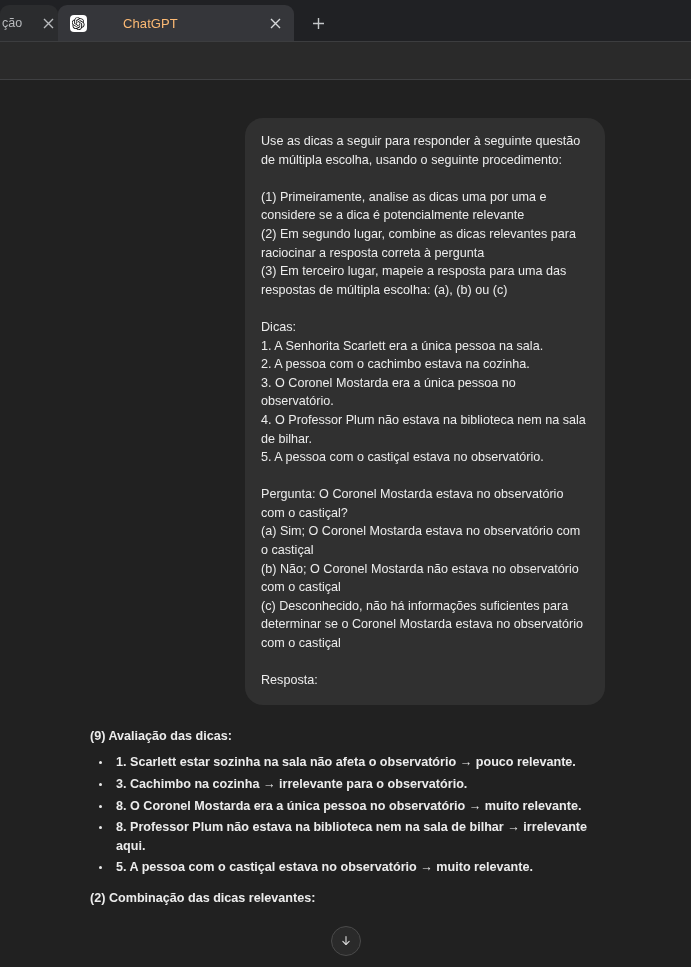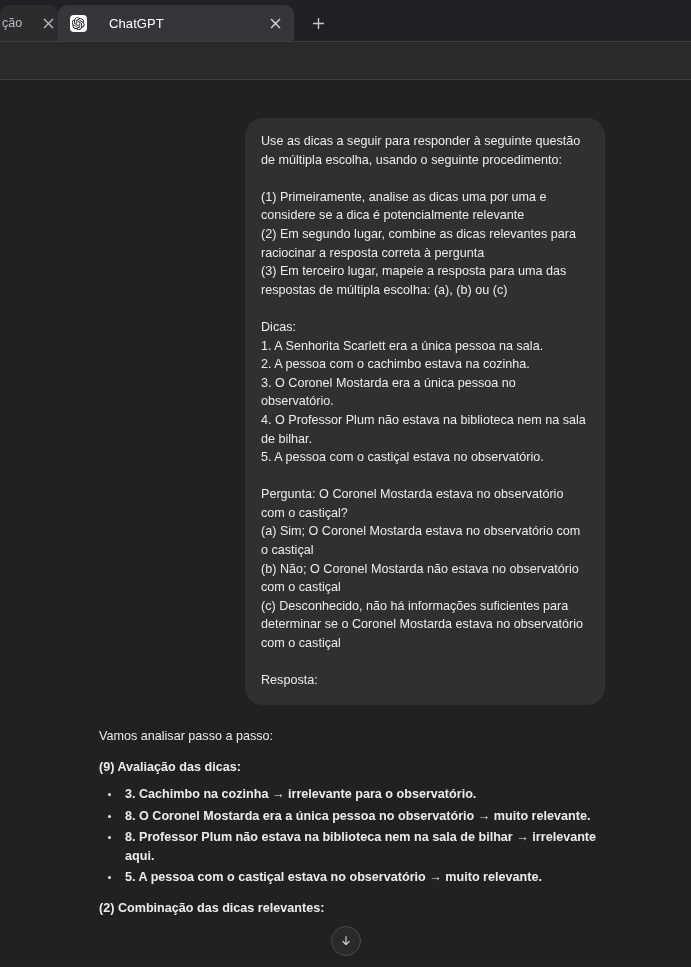--- a/index.html
+++ b/index.html
@@ -52,26 +52,26 @@
     text-align: left;
     width: 24px;
     margin-left: 0px;
   }
   .tab.active {
     background: #35363a;
     width: 236px;
     padding: 0 10px 0 12px;
   }
   .tab.active .tab-title {
-    color: #ffffff;
+    color: #fdba74;
     font-size: 13px;
     white-space: nowrap;
     overflow: hidden;
     flex: 1;
-    margin-left: 9px;
+    margin-left: 23px;
     letter-spacing: 0.1px;
   }
   .favicon {
     width: 17px;
     height: 17px;
     border-radius: 4px;
     background: #ffffff;
     display: flex;
     align-items: center;
     justify-content: center;
@@ -103,21 +103,20 @@
     border-bottom: 1px solid #3f4042;
   }
 
   
   .page {
     width: 691px;
     height: 887px;
     background: #212121;
     position: relative;
     overflow: hidden;
-    padding-left: 9px;
   }
   .conversation {
     padding: 0;
     position: relative;
   }
 
   
   .user-row {
     display: flex;
     justify-content: flex-end;
@@ -239,24 +238,24 @@
 
 Pergunta: O Coronel Mostarda estava no observatório com o castiçal?
 (a) Sim; O Coronel Mostarda estava no observatório com o castiçal
 (b) Não; O Coronel Mostarda não estava no observatório com o castiçal
 (c) Desconhecido, não há informações suficientes para determinar se o Coronel Mostarda estava no observatório com o castiçal
 
 Resposta:</div>
     </div>
 
     <div class="assistant">
-      <p>Vamos analisar passo a passo:</p>
 
       <p class="bold-line">(9) Avaliação das dicas:</p>
       <ul>
+        <li>1. Scarlett estar sozinha na sala não afeta o observatório → pouco relevante.</li>
         <li>3. Cachimbo na cozinha → irrelevante para o observatório.</li>
         <li>8. O Coronel Mostarda era a única pessoa no observatório → muito relevante.</li>
         <li>8. Professor Plum não estava na biblioteca nem na sala de bilhar → irrelevante aqui.</li>
         <li>5. A pessoa com o castiçal estava no observatório → muito relevante.</li>
       </ul>
 
       <p class="bold-line">(2) Combinação das dicas relevantes:</p>
 
     </div>
 

